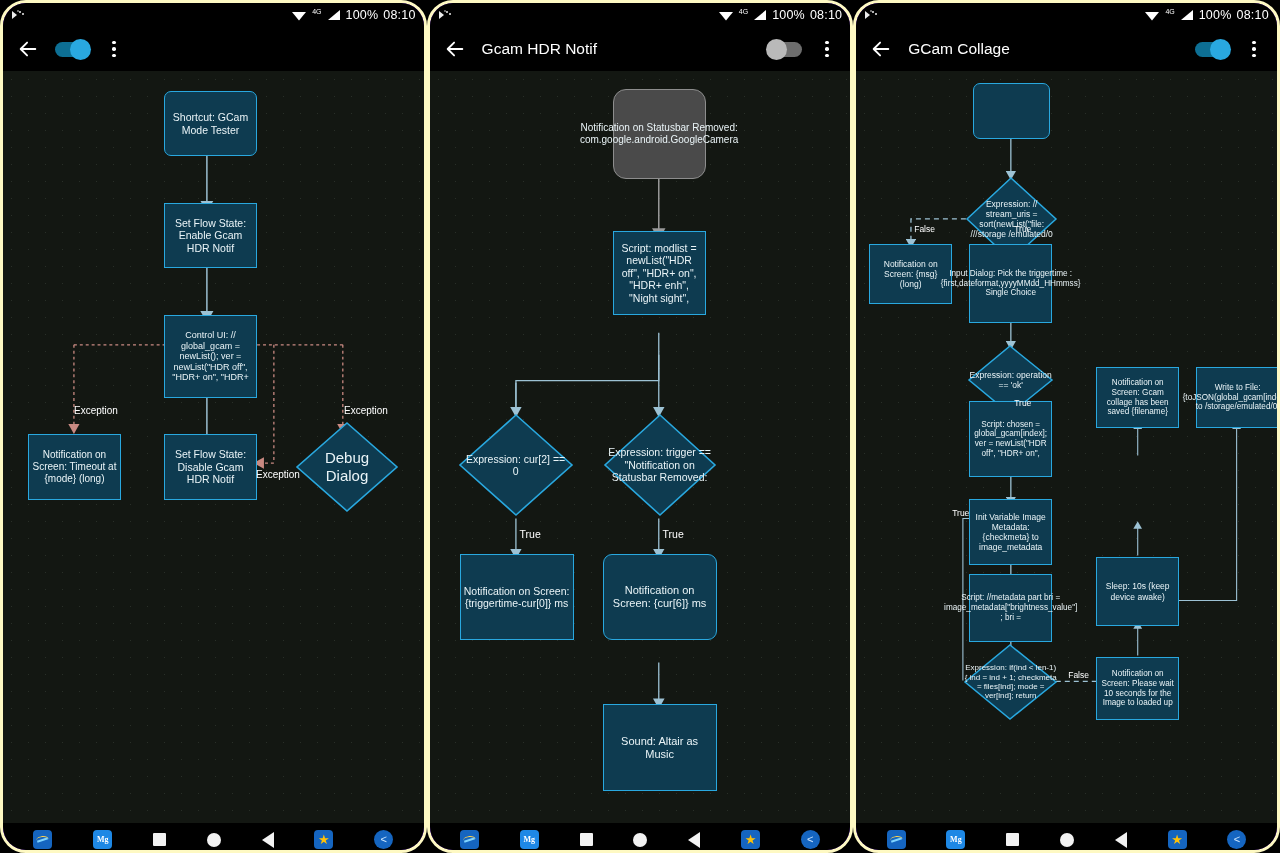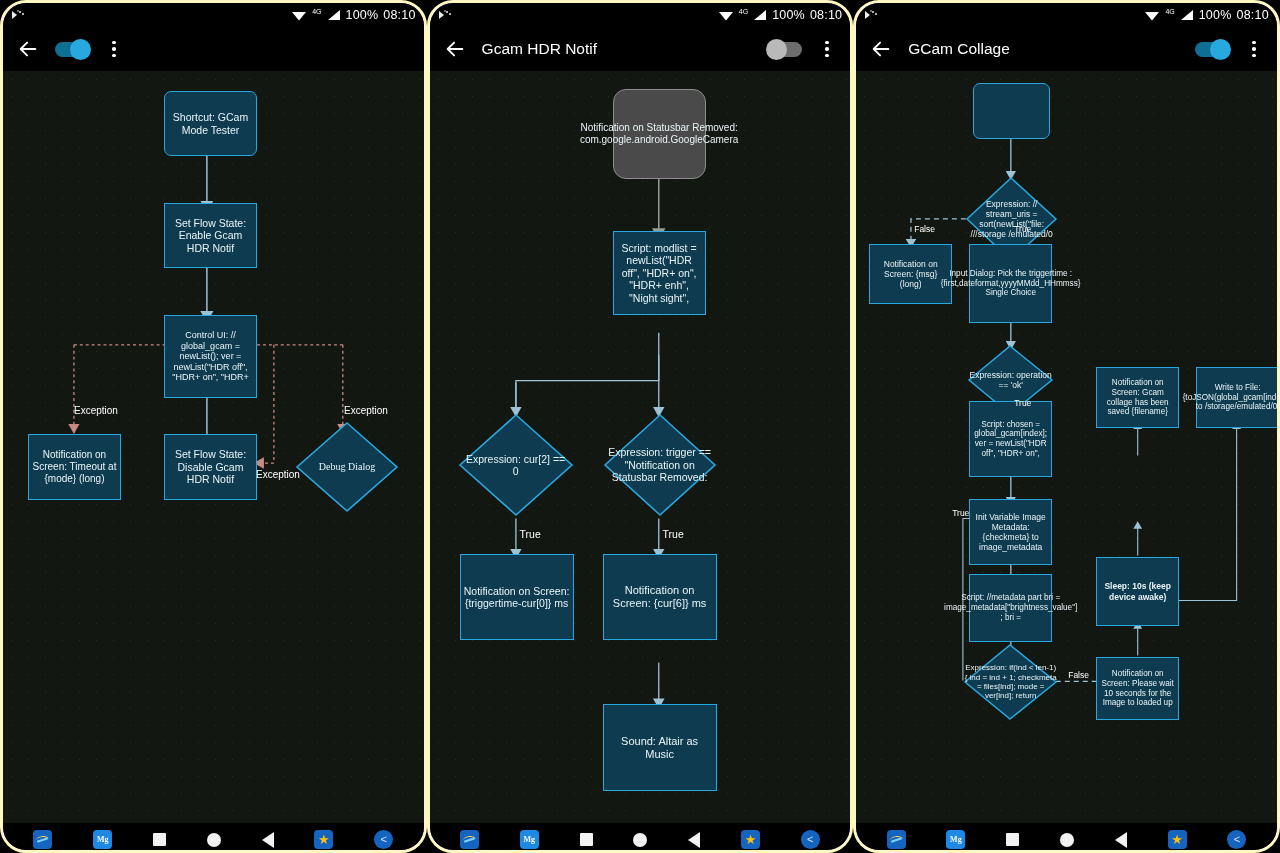--- a/index.html
+++ b/index.html
@@ -142,21 +142,21 @@
       <div class="node" style="left:25px;top:363px;width:93px;height:66px;font-size:10px;">
         <span>Notification on Screen: Timeout at {mode} (long)</span>
       </div>
       <div class="node" style="left:161px;top:363px;width:93px;height:66px;font-size:10.5px;">
         <span>Set Flow State: Disable Gcam HDR Notif</span>
       </div>
       <div class="diamond" style="left:292px;top:350px;width:104px;height:92px;">
         <svg class="dshape" viewBox="0 0 104 92">
           <polygon points="52,2 102,46 52,90 2,46" fill="#0e3b50" stroke="#29a8df" stroke-width="1.6"></polygon>
         </svg>
-        <div class="dlabel" style="font-size:10px;width:84px;font-family:Liberation Serif, serif;">Debug Dialog</div>
+        <div class="dlabel" style="font-size:15px;width:84px;">Debug Dialog</div>
       </div>
       <div class="elabel" style="left:71px;top:334px;font-size:10px;">Exception</div>
       <div class="elabel" style="left:341px;top:334px;font-size:10px;">Exception</div>
       <div class="elabel" style="left:253px;top:398px;font-size:10px;">Exception</div>
     </div>
 
     <div class="navbar">
       <div class="navicon ic-tasker"></div>
       <div class="navicon ic-mg">Mg</div>
       <div class="nav-sq"></div>
@@ -238,21 +238,21 @@
       </div>
       <div class="diamond" style="left:173px;top:342px;width:114px;height:104px;">
         <svg class="dshape" viewBox="0 0 114 104">
           <polygon points="57,2 112,52 57,102 2,52" fill="#0e3b50" stroke="#29a8df" stroke-width="1.6"></polygon>
         </svg>
         <div class="dlabel" style="font-size:10.5px;width:106px;">Expression: trigger == "Notification on Statusbar Removed:</div>
       </div>
       <div class="node" style="left:30px;top:483px;width:114px;height:86px;font-size:10.5px;">
         <span>Notification on Screen: {triggertime-cur[0]} ms</span>
       </div>
-      <div class="node" style="left:173px;top:483px;width:114px;height:86px;font-size:11px;">
+      <div class="node" style="left:173px;top:483px;width:114px;height:86px;font-size:11px;border-radius:9px;">
         <span>Notification on Screen: {cur[6]} ms</span>
       </div>
       <div class="node" style="left:173px;top:633px;width:114px;height:87px;font-size:11px;">
         <span>Sound: Altair as Music</span>
       </div>
       <div class="elabel" style="left:90px;top:457px;font-size:10.5px;">True</div>
       <div class="elabel" style="left:233px;top:457px;font-size:10.5px;">True</div>
     </div>
 
     <div class="navbar">
@@ -362,21 +362,21 @@
       </div>
       <div class="diamond" style="left:107px;top:572px;width:95px;height:78px;">
         <svg class="dshape" viewBox="0 0 95 78">
           <polygon points="47,2 93,39 47,76 2,39" fill="#0e3b50" stroke="#29a8df" stroke-width="1.5"></polygon>
         </svg>
         <div class="dlabel" style="font-size:8px;width:97px;">Expression: if(ind &lt; len-1) { ind = ind + 1; checkmeta = files[ind]; mode = ver[ind]; return</div>
       </div>
       <div class="node" style="left:240px;top:296px;width:83px;height:61px;font-size:8.2px;">
         <span>Notification on Screen: Gcam collage has been saved {filename}</span>
       </div>
-      <div class="node" style="left:240px;top:486px;width:83px;height:69px;font-size:8.5px;font-weight:bold;">
+      <div class="node" style="left:240px;top:486px;width:83px;height:69px;font-size:8.5px;">
         <span>Sleep: 10s (keep device awake)</span>
       </div>
       <div class="node" style="left:240px;top:586px;width:83px;height:63px;font-size:8.2px;">
         <span>Notification on Screen: Please wait 10 seconds for the Image to loaded up</span>
       </div>
       <div class="node" style="left:340px;top:296px;width:83px;height:61px;font-size:8.2px;">
         <span>Write to File: {toJSON(global_gcam[index])} to /storage/emulated/0/</span>
       </div>
 
       <div class="elabel" style="left:58px;top:153px;font-size:8.5px;">False</div>

